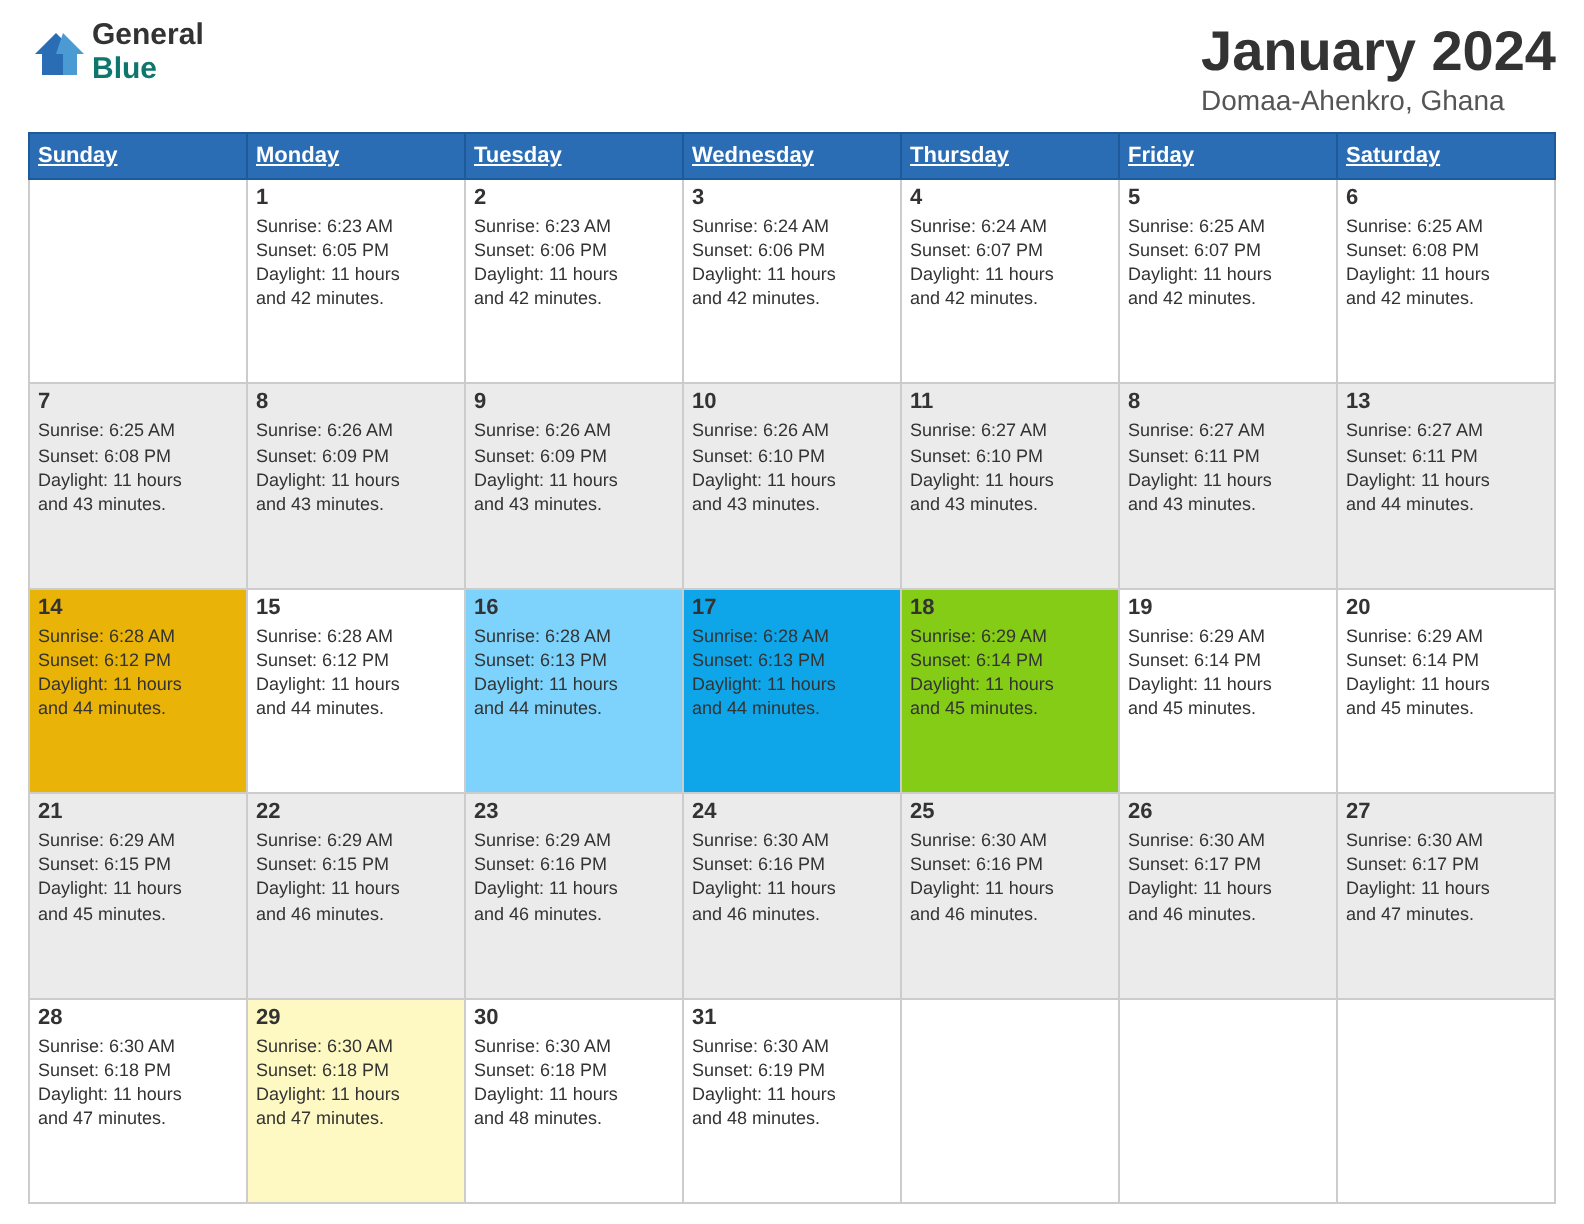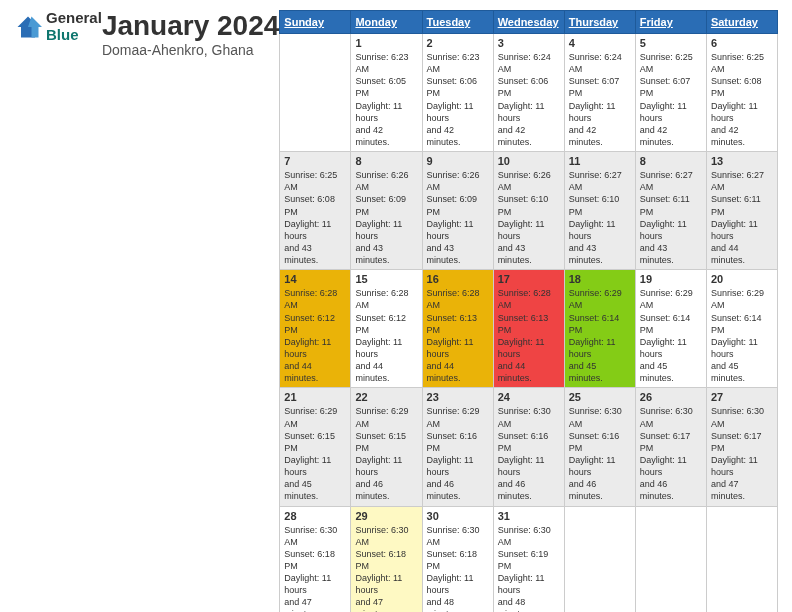--- a/index.html
+++ b/index.html
@@ -8,21 +8,21 @@
       height: 612px;
       font-family: Arial, Helvetica, sans-serif;
       background: #fff;
       overflow: hidden;
     }
     .page {
       width: 792px;
       height: 612px;
       padding: 10px 14px 10px 14px;
       display: flex;
-      flex-direction: row;
+      flex-direction: column;
     }
     .header {
       display: flex;
       justify-content: space-between;
       align-items: flex-start;
       margin-bottom: 8px;
     }
     .logo {
       display: flex;
       align-items: center;
@@ -197,25 +197,25 @@
         </tr>
         <tr>
           <td style="background: #eab308; margin-top: 24px;">
             <span class="day-num">14</span>
             <div class="day-info">Sunrise: 6:28 AM<br>Sunset: 6:12 PM<br>Daylight: 11 hours<br>and 44 minutes.</div>
           </td>
           <td style="background: rgb(255, 255, 255);">
             <span class="day-num">15</span>
             <div class="day-info">Sunrise: 6:28 AM<br>Sunset: 6:12 PM<br>Daylight: 11 hours<br>and 44 minutes.</div>
           </td>
-          <td style="background: #eab308;">
+          <td style="background: #7dd3fc;">
             <span class="day-num">16</span>
             <div class="day-info">Sunrise: 6:28 AM<br>Sunset: 6:13 PM<br>Daylight: 11 hours<br>and 44 minutes.</div>
           </td>
-          <td style="background: #ef4444;">
+          <td style="background: #0ea5e9;">
             <span class="day-num">17</span>
             <div class="day-info">Sunrise: 6:28 AM<br>Sunset: 6:13 PM<br>Daylight: 11 hours<br>and 44 minutes.</div>
           </td>
           <td style="background: #84cc16;">
             <span class="day-num">18</span>
             <div class="day-info">Sunrise: 6:29 AM<br>Sunset: 6:14 PM<br>Daylight: 11 hours<br>and 45 minutes.</div>
           </td>
           <td style="background: rgb(255, 255, 255);">
             <span class="day-num">19</span>
             <div class="day-info">Sunrise: 6:29 AM<br>Sunset: 6:14 PM<br>Daylight: 11 hours<br>and 45 minutes.</div>

